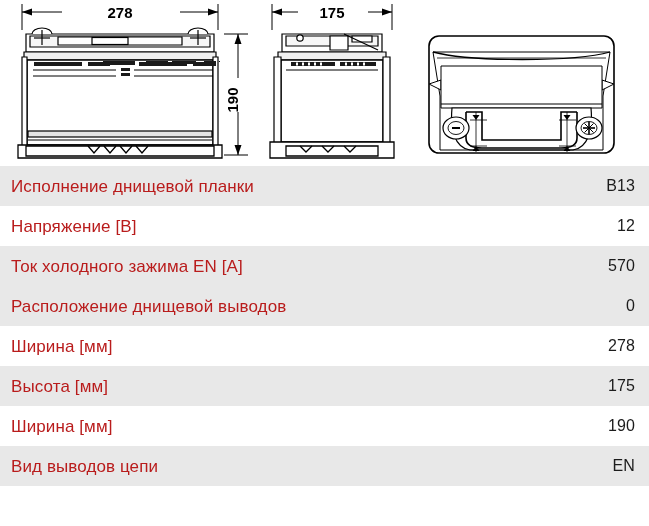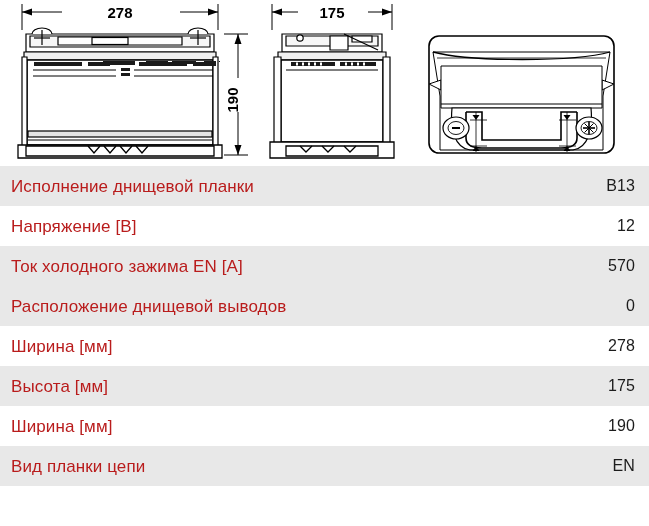--- a/index.html
+++ b/index.html
@@ -311,18 +311,18 @@
       <span class="spec-label">Высота [мм]</span>
       <span class="spec-value">175</span>
     </div>
 
     <div class="spec-row plain">
       <span class="spec-label">Ширина [мм]</span>
       <span class="spec-value">190</span>
     </div>
 
     <div class="spec-row shade">
-      <span class="spec-label">Вид планки цепи</span>
+      <span class="spec-label">Вид выводов цепи</span>
       <span class="spec-value">EN</span>
     </div>
 
   </div>
 </div>
 
 </body></html>

